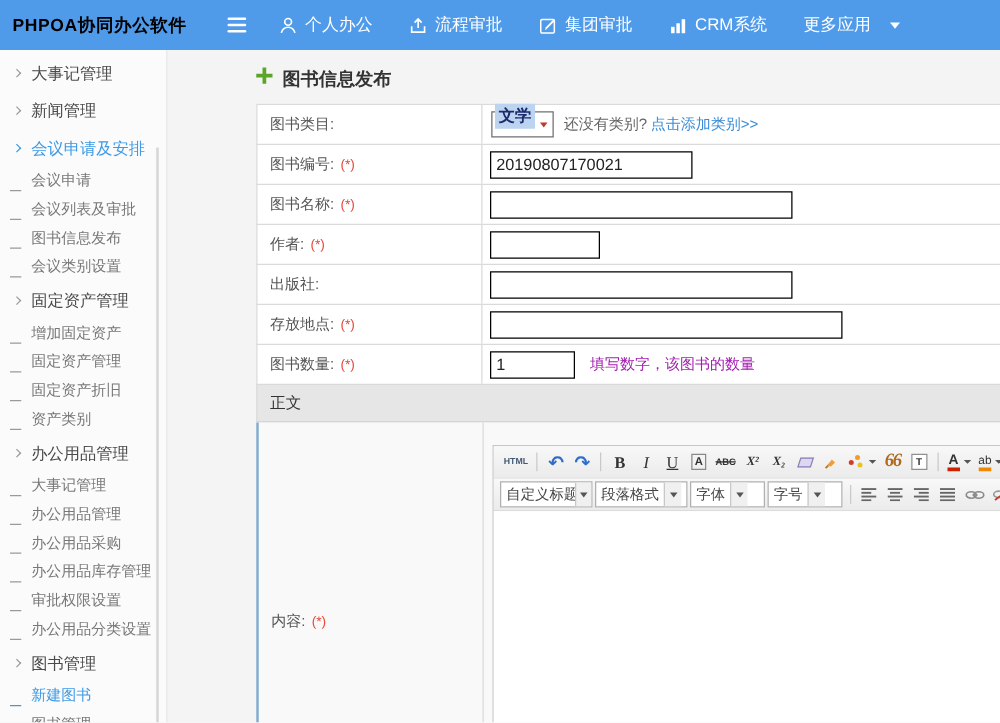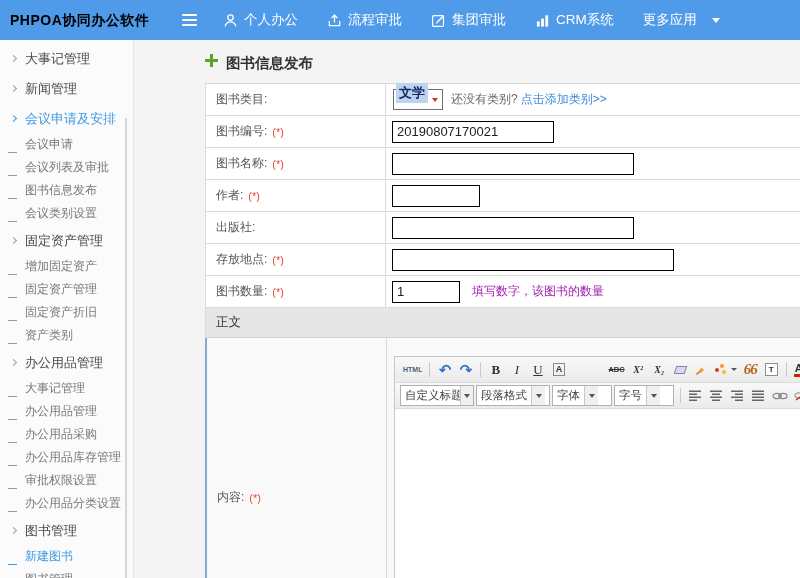--- a/index.html
+++ b/index.html
@@ -64,21 +64,21 @@
   .editor { margin:9px 0 0 4px; width:612px; border:1px solid #c6c6c6; background:#fff; }
   .tb { display:flex; align-items:center; height:26px; background:linear-gradient(#f8f8f8,#ebebeb); border-bottom:1px solid #dcdcdc; padding:0 5px; }
   .btn { height:20px; min-width:19px; padding:0 2px; display:flex; align-items:center; justify-content:center; margin:0 1px; font-size:12px; color:#333; cursor:pointer; border-radius:2px; }
   .sep { width:1px; height:15px; background:#c9c9c9; margin:0 4px; }
   .g-src { font-size:7px; font-weight:bold; color:#445a77; letter-spacing:0; }
   .g-undo { color:#2e6dc9; font-size:15px; font-weight:bold; }
   .g-bold { font-family:"Liberation Serif","DejaVu Serif",serif; font-weight:bold; font-size:13px; }
   .g-italic { font-family:"Liberation Serif","DejaVu Serif",serif; font-style:italic; font-size:13px; }
   .g-under { font-family:"Liberation Serif","DejaVu Serif",serif; text-decoration:underline; font-size:13px; }
   .g-fontbox { border:1px solid #8a8a8a; font-size:9px; font-weight:bold; padding:0 2px; line-height:11px; }
-  .g-abc { font-size:7.5px; font-weight:bold; text-decoration:line-through;margin-left:36px; }
+  .g-abc { font-size:7.5px; font-weight:bold; text-decoration:line-through; }
   .g-supsub { font-size:10px; font-style:italic; font-family:"Liberation Serif","DejaVu Serif",serif; font-weight:bold; }
   .g-quote { font-family:"Liberation Serif","DejaVu Serif",serif; font-weight:bold; font-style:italic; color:#b06a1f; font-size:15px; letter-spacing:-1px; }
   .g-A { font-weight:bold; font-size:11px; border-bottom:3px solid #cc2200; padding:0 1px; line-height:12px; }
   .g-ab { font-size:9.5px; border-bottom:3px solid #ee8800; line-height:11px; }
   .caret-sm { width:0; height:0; border-left:3px solid transparent; border-right:3px solid transparent; border-top:3.5px solid #555; margin-left:3px; }
   .eraser { width:11px; height:8px; background:#ded7f2; border:1px solid #8a7fb5; transform:skewX(-18deg); }
   .dots { position:relative; width:13px; height:12px; }
   .dots i { position:absolute; width:4.5px; height:4.5px; border-radius:50%; }
   .dots i:nth-child(1){ left:0; top:4px; background:#d23c2a; }
   .dots i:nth-child(2){ left:5px; top:0; background:#f59a23; }

